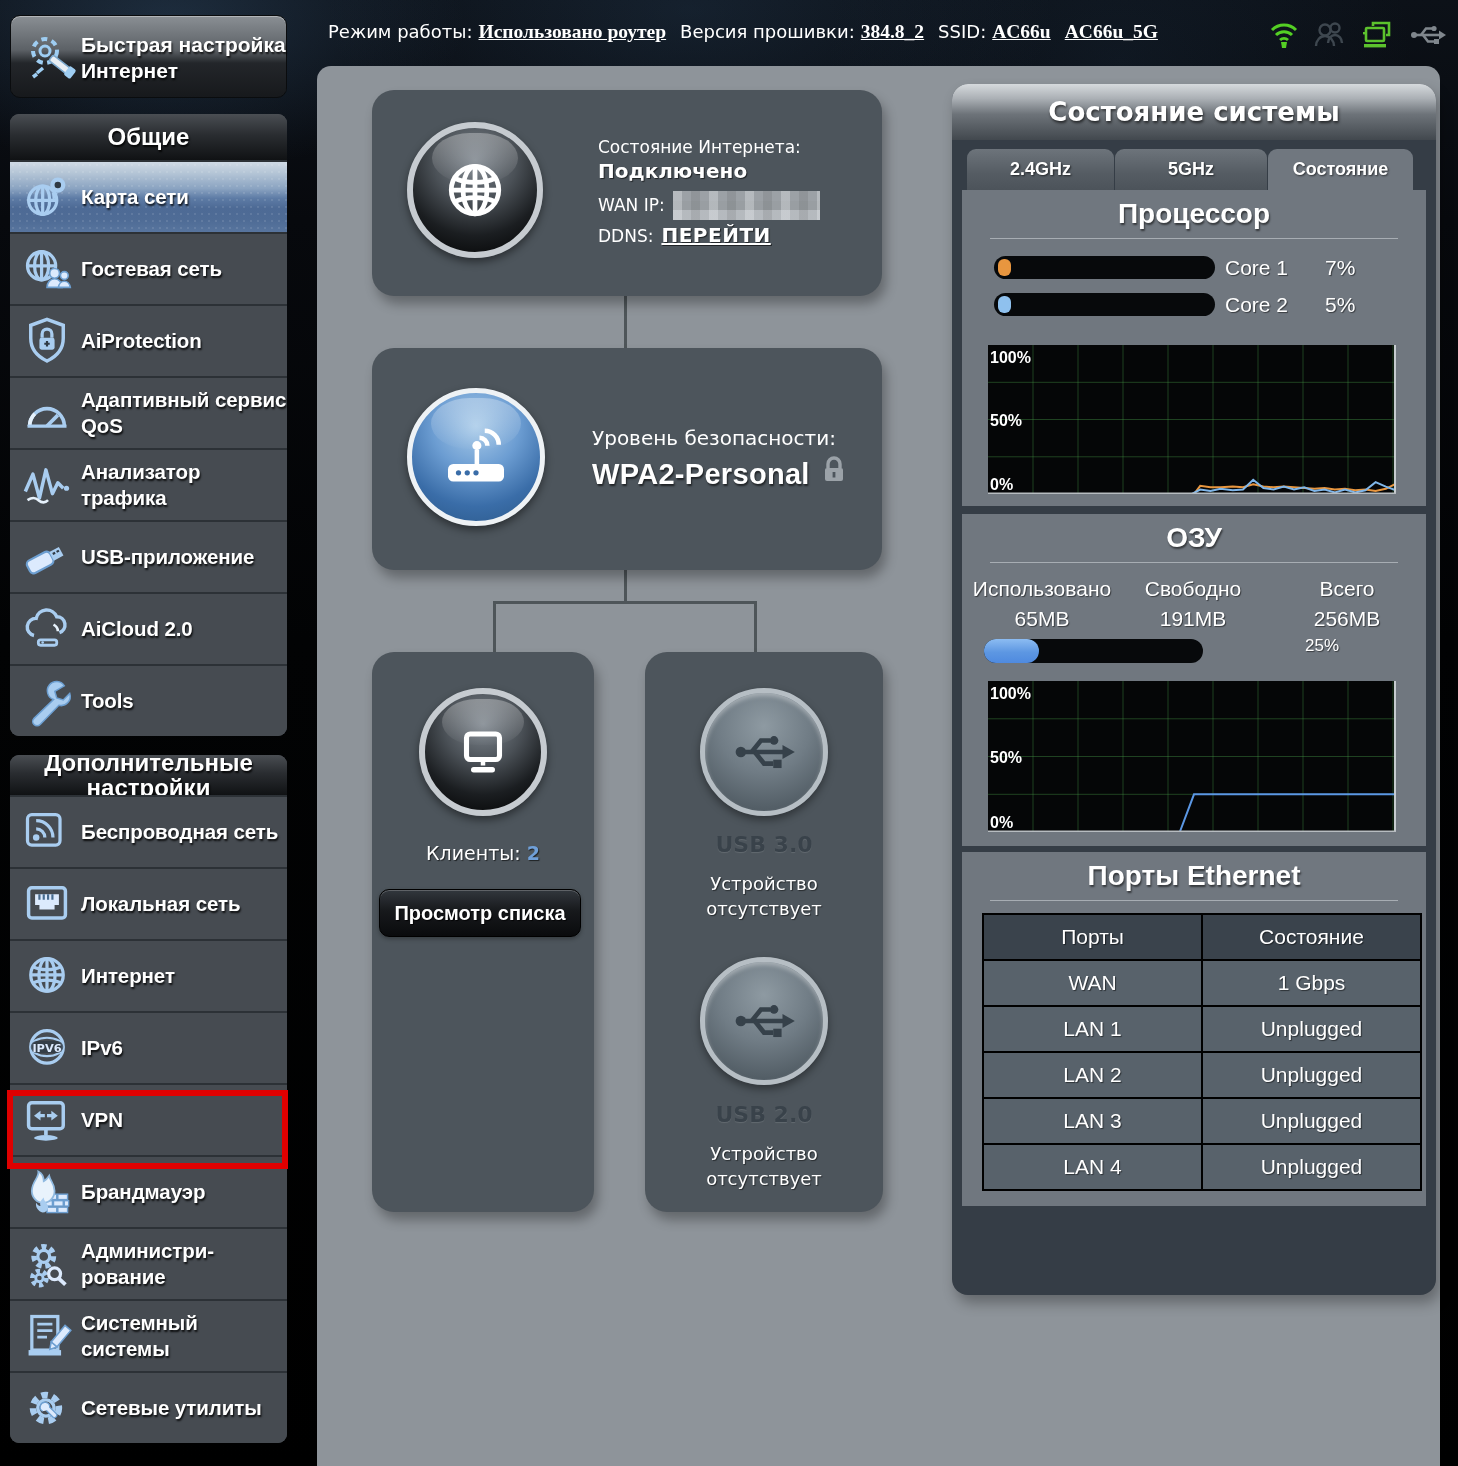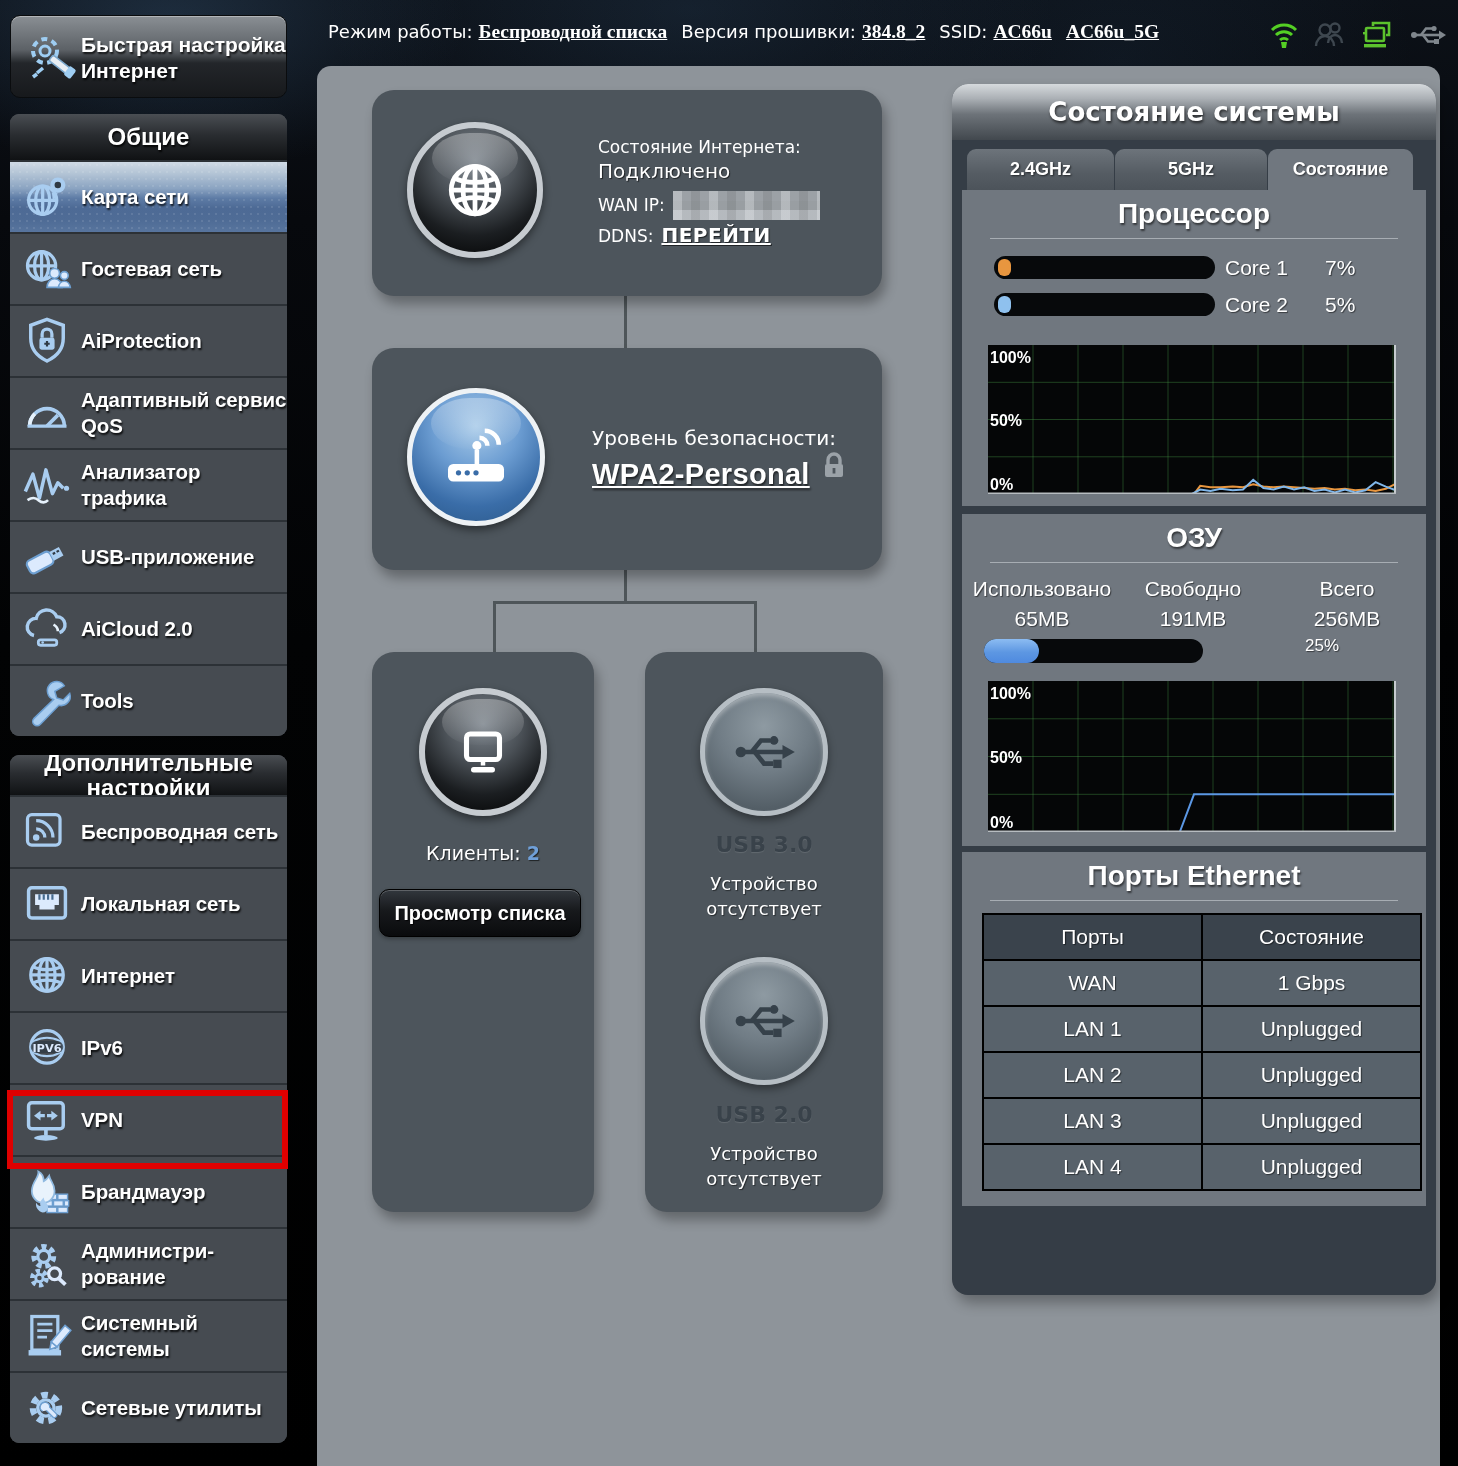--- a/index.html
+++ b/index.html
@@ -100,35 +100,35 @@
   }
   .gc-gray {
     border:5px solid #b6bec4;
     background:radial-gradient(circle at 50% 28%, #8e9aa2 0%, #707c85 45%, #535e66 80%, #49545c 100%);
     box-shadow:0 4px 8px rgba(0,0,0,.40), inset 0 3px 4px rgba(255,255,255,.35);
   }
   .gc-icon { position:absolute; inset:0; display:flex; align-items:center; justify-content:center; z-index:2; }
 
   .inet-text { position:absolute; left:226px; top:46px; font-family:"DejaVu Sans","Liberation Sans",sans-serif; font-size:17px; line-height:22px; }
   .inet-status-label { display:block; }
-  .inet-status-value { display:block; font-weight:normal; font-size:20px; margin:2px 0 8px; text-shadow:1px 1px 1px rgba(0,0,0,.6); }
+  .inet-status-value { display:block; font-weight:bold; font-size:20px; margin:2px 0 8px; text-shadow:1px 1px 1px rgba(0,0,0,.6); }
   .wan-row { display:flex; align-items:center; height:30px; margin-bottom:4px; }
   .wan-blur {
     display:inline-block; width:147px; height:29px; margin-left:8px;
     background-color:#a6abb0;
     background-image:
       repeating-linear-gradient(90deg, rgba(240,243,246,.30) 0 9px, rgba(0,0,0,0) 9px 18px, rgba(0,0,0,.08) 18px 27px, rgba(0,0,0,0) 27px 36px),
       repeating-linear-gradient(0deg, rgba(235,238,241,.22) 0 10px, rgba(0,0,0,.08) 10px 19px, rgba(130,135,140,.28) 19px 29px);
   }
   .ddns-row { display:flex; align-items:baseline; height:30px; }
   .ddns-link { font-weight:bold; font-size:20px; text-decoration:underline; margin-left:8px; letter-spacing:.5px; text-shadow:1px 1px 1px rgba(0,0,0,.6); cursor:pointer; }
 
   .sec-text { position:absolute; left:220px; top:78px; }
   .sec-label { font-family:"DejaVu Sans","Liberation Sans",sans-serif; font-size:20px; }
-  .sec-value-row { display:flex; align-items:flex-start; margin-top:8px;text-decoration:underline; }
+  .sec-value-row { display:flex; align-items:center; margin-top:8px; }
   .sec-value { font-weight:bold; font-size:29px; letter-spacing:.3px; text-shadow:1px 2px 2px rgba(0,0,0,.6); }
   .sec-lock { margin-left:12px; margin-top:-6px; }
 
   .clients-label-row { position:absolute; left:0; top:190px; width:100%; text-align:center; font-family:"DejaVu Sans","Liberation Sans",sans-serif; font-size:19px; text-shadow:1px 1px 1px rgba(0,0,0,.6); }
   .clients-count { color:#6f9fd8; font-weight:bold; margin-left:6px; }
   .view-list-btn {
     position:absolute; left:7px; top:237px; width:202px; height:48px;
     border-radius:10px; border:1px solid #000;
     background:linear-gradient(#32373d 0%, #17191c 45%, #0a0b0d 100%);
     box-shadow:inset 0 1px 0 rgba(255,255,255,.22), 0 2px 4px rgba(0,0,0,.3);
@@ -196,21 +196,21 @@
   table.ports-table th { background:#3a434c; }
   table.ports-table td { background:#58626b; }
 </style>
 </head>
 <body>
 
 <div id="page">
 
   <div class="topbar">
     <div class="topbar-text">
-      <span class="tb-label">Режим работы:</span><span class="tb-link">Беспроводной списка</span><span class="tb-label">Версия прошивки:</span><span class="tb-link">384.8_2</span><span class="tb-label">SSID:</span><span class="tb-link">AC66u</span><span class="tb-link">AC66u_5G</span>
+      <span class="tb-label">Режим работы:</span><span class="tb-link">Использовано роутер</span><span class="tb-label">Версия прошивки:</span><span class="tb-link">384.8_2</span><span class="tb-label">SSID:</span><span class="tb-link">AC66u</span><span class="tb-link">AC66u_5G</span>
     </div>
     <div class="tb-icons">
       <span>
         <svg width="30" height="30" viewBox="0 0 30 30">
           <g fill="none" stroke="#54cf24" stroke-width="3">
             <path d="M3,11 A17,17 0 0 1 27,11"></path>
             <path d="M7,16 A11.5,11.5 0 0 1 23,16"></path>
             <path d="M11,21 A6,6 0 0 1 19,21"></path>
           </g>
           <path d="M12,23 h6 l-1,6 h-4 z" fill="#54cf24"></path>

